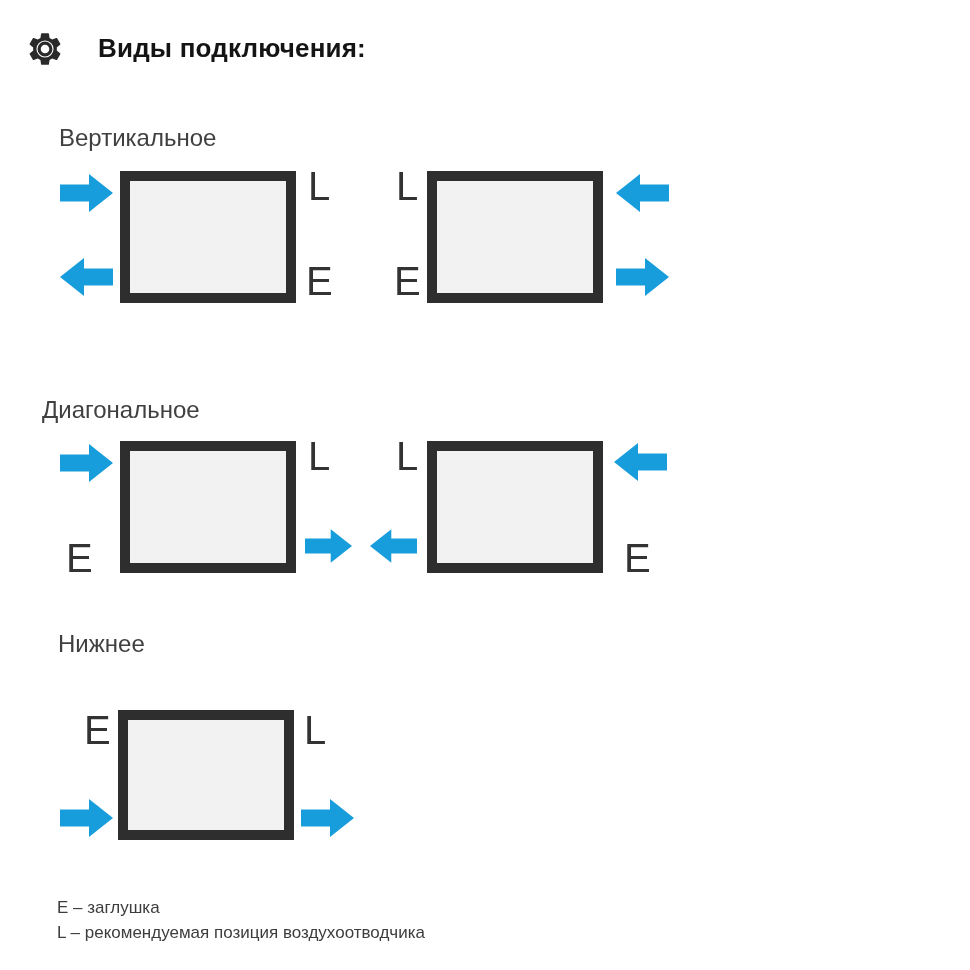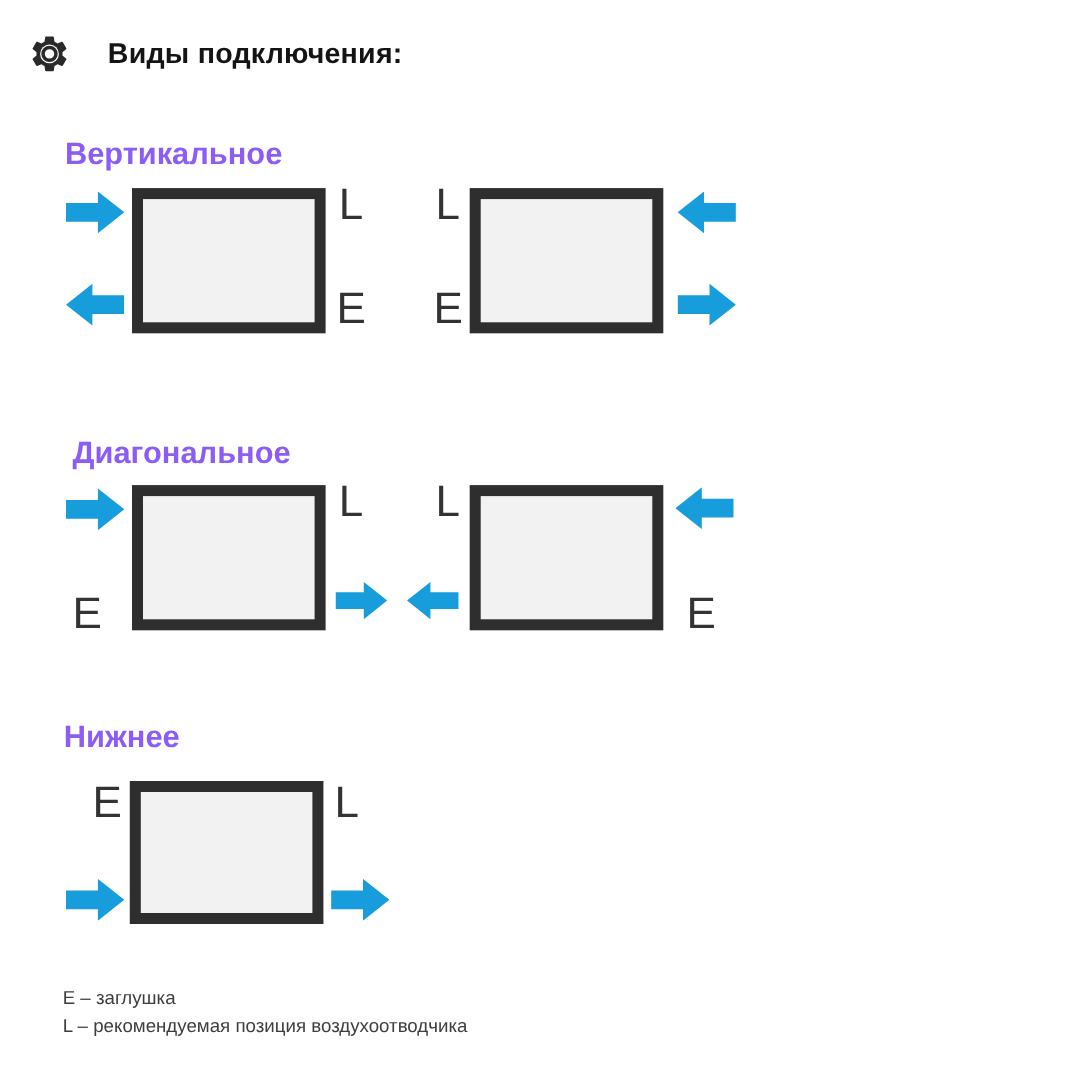--- a/index.html
+++ b/index.html
@@ -10,22 +10,22 @@
   }
   .title {
     position:absolute; left:98px; top:33px; margin:0;
     font-size:26px; font-weight:700; color:#141414; letter-spacing:.2px;
   }
   .gear {
     position:absolute; left:26px; top:30px; width:38px; height:38px;
   }
   .gear svg { display:block; width:100%; height:100%; }
   .section-title {
-    position:absolute; margin:0; font-size:28px; font-weight:700;
-    color:#8b5cf6;
+    position:absolute; margin:0; font-size:24px; font-weight:400;
+    color:#404040;
   }
   .radiator {
     position:absolute; width:156px; height:112px;
     border:10px solid var(--radiator-border, #2e2e2e);
     background:var(--radiator-fill, #f2f2f2);
   }
   .radiator.short { height:110px; }
   .port-letter {
     position:absolute; font-size:40px; line-height:40px; color:#333333;
   }
@@ -76,21 +76,21 @@
     <svg viewBox="0 0 53 38">
         <polygon points="0,10.5 29,10.5 29,0 53,19 29,38 29,27.5 0,27.5"></polygon>
       </svg>
   </span>
   <span class="arrow" style="left:616px; top:258px;">
     <svg viewBox="0 0 53 38">
         <polygon points="0,10.5 29,10.5 29,0 53,19 29,38 29,27.5 0,27.5"></polygon>
       </svg>
   </span>
 
-  <h2 class="section-title" style="left:66px; top:396px;">Диагональное</h2>
+  <h2 class="section-title" style="left:42px; top:396px;">Диагональное</h2>
 
   <span class="arrow" style="left:60px; top:444px;">
     <svg viewBox="0 0 53 38">
         <polygon points="0,10.5 29,10.5 29,0 53,19 29,38 29,27.5 0,27.5"></polygon>
       </svg>
   </span>
   <div class="radiator" style="left:120px; top:441px;"></div>
   <span class="port-letter" style="left:308px; top:436px;">L</span>
   <span class="port-letter" style="left:66px; top:538px;">E</span>
   <span class="arrow sm" style="left:305px; top:527px;">
@@ -106,21 +106,21 @@
       </svg>
   </span>
   <div class="radiator" style="left:427px; top:441px;"></div>
   <span class="arrow left" style="left:614px; top:443px;">
     <svg viewBox="0 0 53 38">
         <polygon points="0,10.5 29,10.5 29,0 53,19 29,38 29,27.5 0,27.5"></polygon>
       </svg>
   </span>
   <span class="port-letter" style="left:624px; top:538px;">E</span>
 
-  <h2 class="section-title" style="left:58px; top:654px;">Нижнее</h2>
+  <h2 class="section-title" style="left:58px; top:630px;">Нижнее</h2>
 
   <span class="port-letter" style="left:84px; top:710px;">E</span>
   <div class="radiator short" style="left:118px; top:710px;"></div>
   <span class="port-letter" style="left:304px; top:710px;">L</span>
   <span class="arrow" style="left:60px; top:799px;">
     <svg viewBox="0 0 53 38">
         <polygon points="0,10.5 29,10.5 29,0 53,19 29,38 29,27.5 0,27.5"></polygon>
       </svg>
   </span>
   <span class="arrow" style="left:301px; top:799px;">

